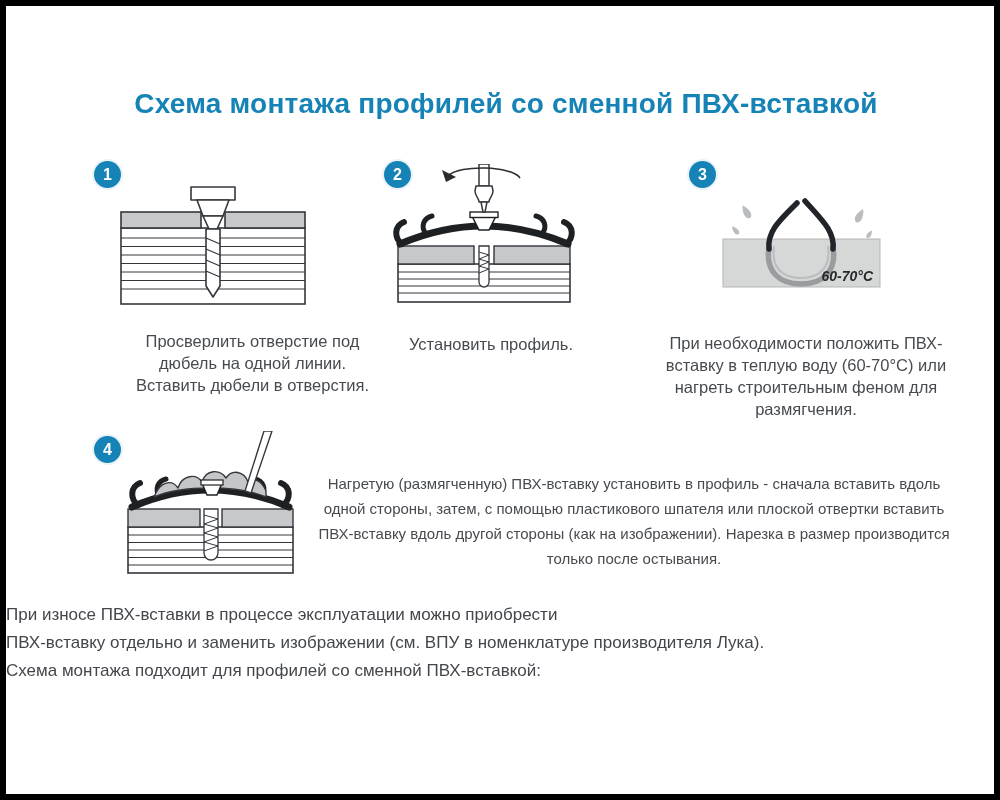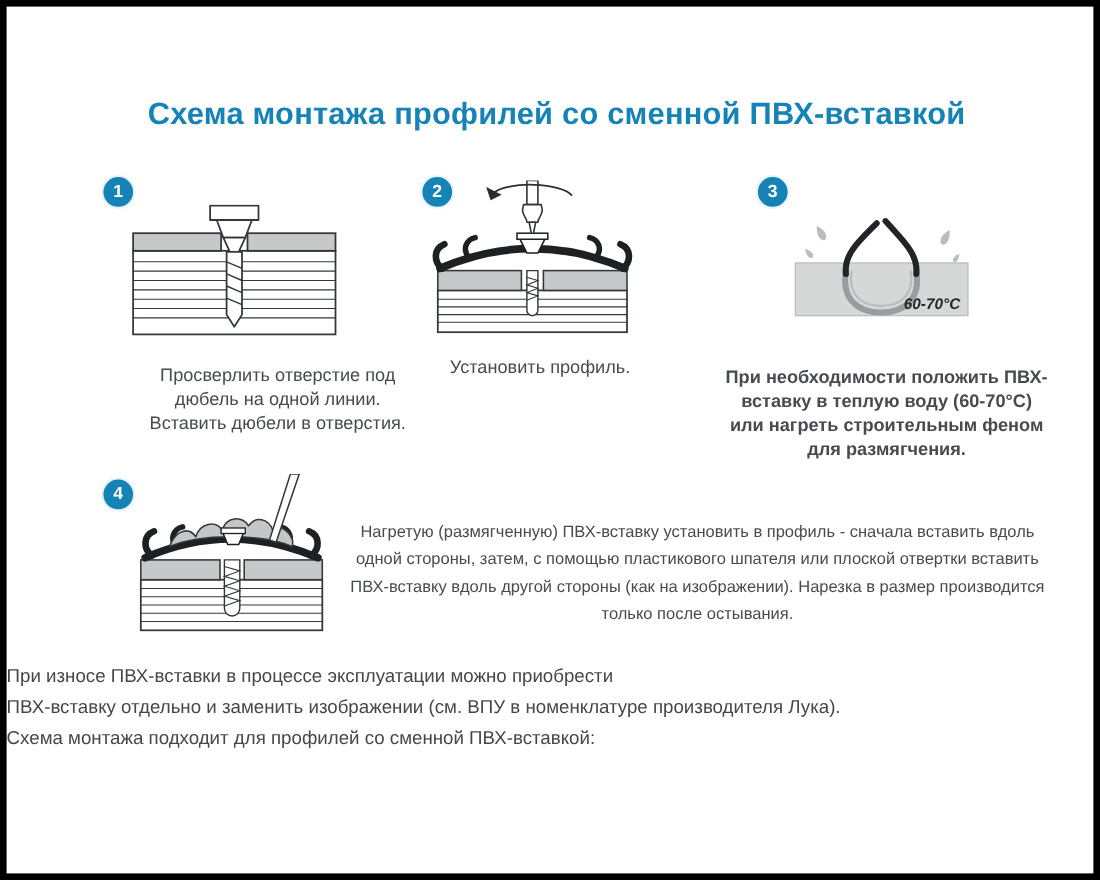--- a/index.html
+++ b/index.html
@@ -162,22 +162,22 @@
         <path d="M143,66 C149,58 145,50 137,48" stroke-width="5"></path>
       </g>
       <path d="M36,66 C42,50 54,48 60,57 C64,44 78,42 84,51 C88,38 102,38 108,47 C114,38 126,40 130,51 C136,46 144,50 148,60 L148,66 C120,54 64,54 36,66 Z" fill="#c4c6c7" stroke="#34383d" stroke-width="1.4" stroke-linejoin="round"></path>
       <polygon points="84,52 104,52 99,64 89,64" fill="#ffffff" stroke="#1e2124" stroke-width="1.4"></polygon>
       <rect x="83" y="49" width="22" height="5" fill="#ffffff" stroke="#1e2124" stroke-width="1.2"></rect>
       <polygon points="146,0 154,0 133,62 127,60" fill="#ffffff" stroke="#34383d" stroke-width="1.4"></polygon>
     </svg>
   </div>
 
   <div class="caption" style="left:85px;top:324px;width:235px;margin-left:44px;">Просверлить отверстие под дюбель на одной линии. Вставить дюбели в отверстия.</div>
-  <div class="caption" style="left:360px;top:317px;width:250px;">Установить профиль.</div>
-  <div class="caption" style="left:652px;top:326px;width:296px;font-weight:bold;">При необходимости положить ПВХ-вставку в теплую воду (60-70°С) или нагреть строительным феном для размягчения.</div>
+  <div class="caption" style="left:360px;top:327px;width:250px;">Установить профиль.</div>
+  <div class="caption" style="left:652px;top:326px;width:296px;">При необходимости положить ПВХ-вставку в теплую воду (60-70°С) или нагреть строительным феном для размягчения.</div>
   <div class="step4-text">Нагретую (размягченную) ПВХ-вставку установить в профиль - сначала вставить вдоль одной стороны, затем, с помощью пластикового шпателя или плоской отвертки вставить ПВХ-вставку вдоль другой стороны (как на изображении). Нарезка в размер производится только после остывания.</div>
 
   <div class="footer">
     <div>При износе ПВХ-вставки в процессе эксплуатации можно приобрести</div>
     <div>ПВХ-вставку отдельно и заменить изображении (см. ВПУ в номенклатуре производителя Лука).</div>
     <div>Схема монтажа подходит для профилей со сменной ПВХ-вставкой:</div>
   </div>
 
 </div>
 

